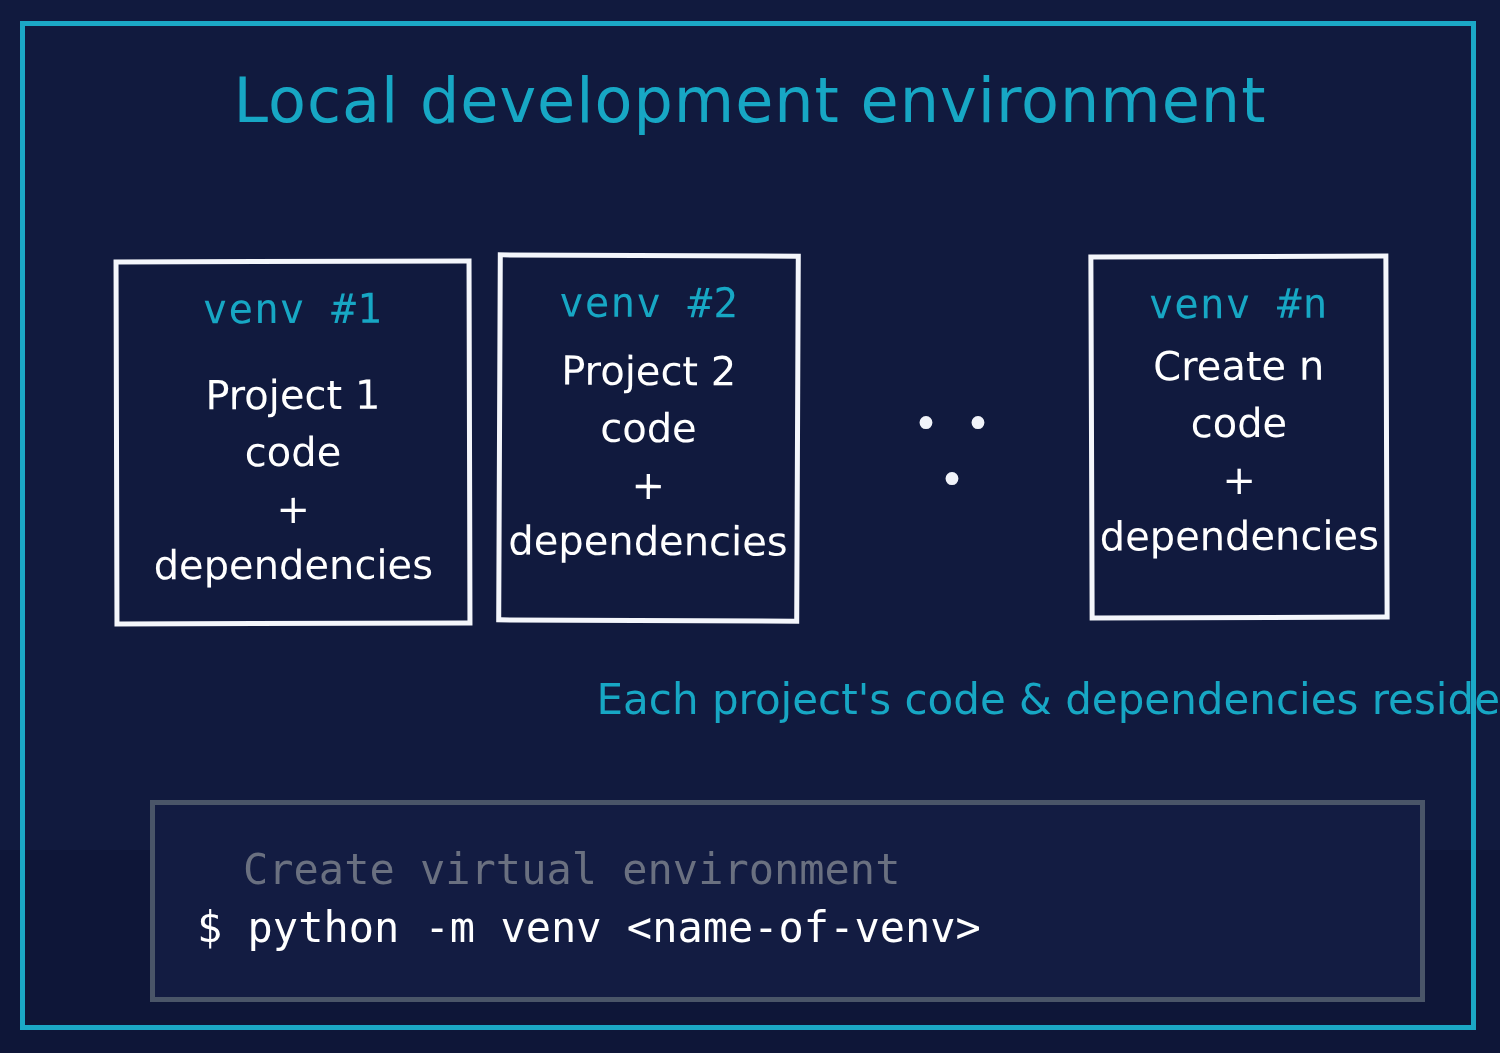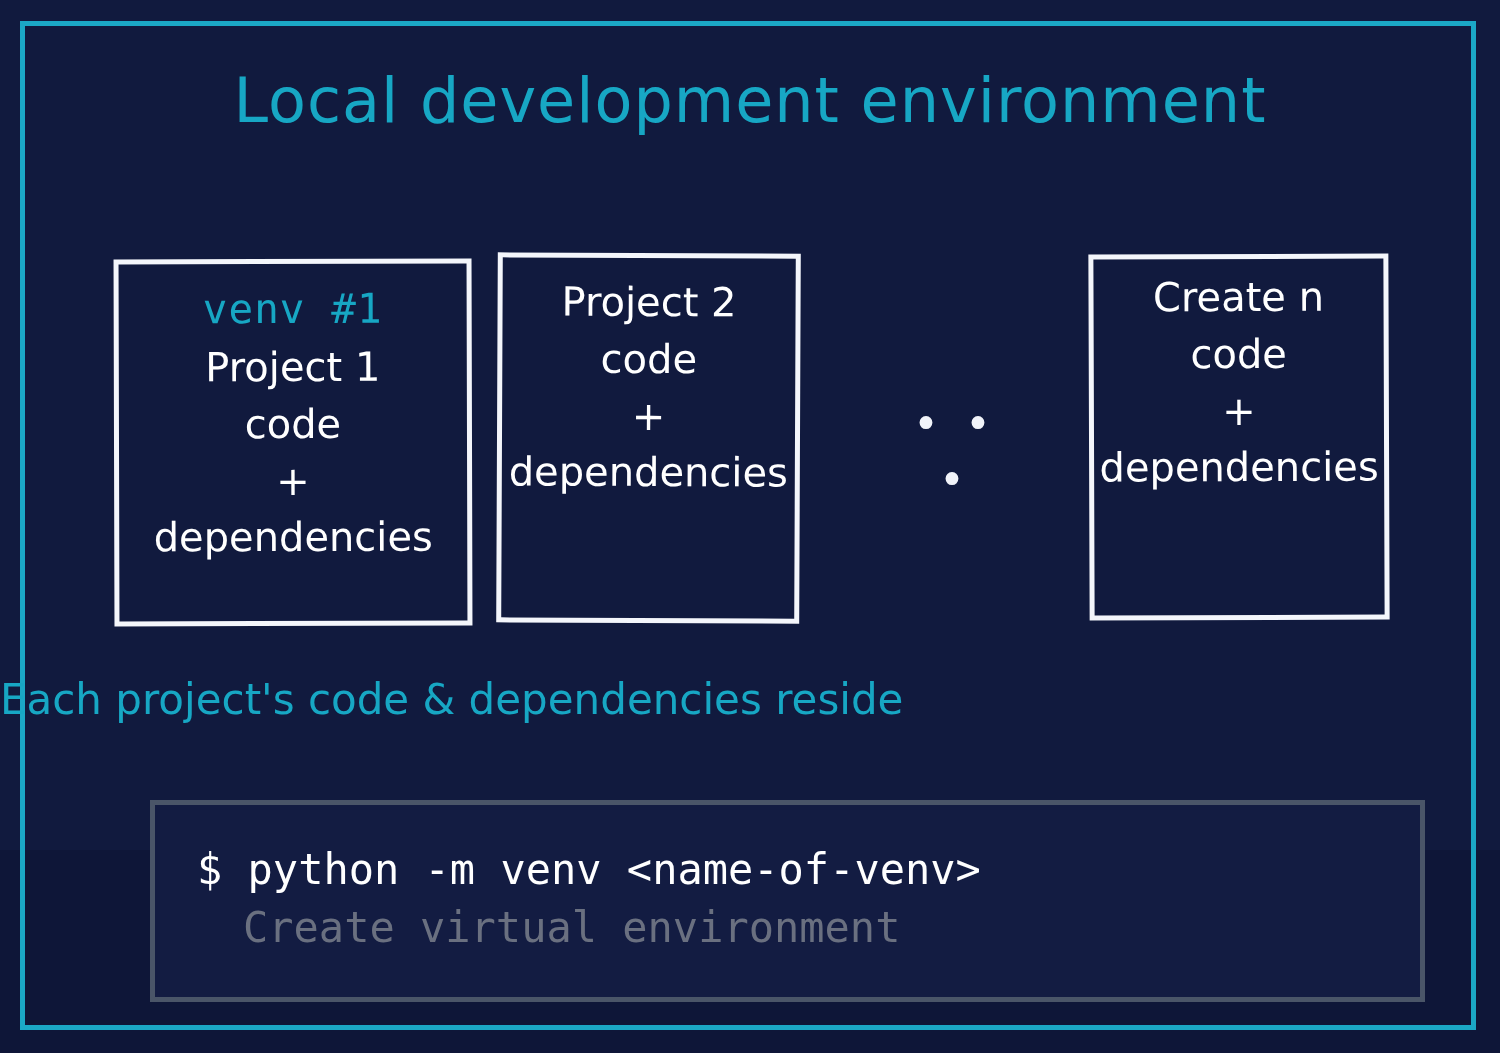--- a/index.html
+++ b/index.html
@@ -52,21 +52,21 @@
   
   .venv-box {
     position: absolute;
     box-sizing: border-box;
     border: 5px solid #f4f6fb;
     background: transparent;
     display: flex;
     flex-direction: column;
     align-items: center;
   }
-  .venv-box.b1 { left: 114px;  top: 259px; width: 358px; height: 367px; transform: rotate(-0.15deg); }
+  .venv-box.b1 { left: 114px;  top: 259px; width: 358px; height: 367px; transform: rotate(-0.15deg); gap: 28px; }
   .venv-box.b2 { left: 497px;  top: 253px; width: 303px; height: 370px; transform: rotate(0.25deg); }
   .venv-box.b3 { left: 1089px; top: 254px; width: 300px; height: 366px; transform: rotate(-0.2deg); }
 
   .venv-label {
     margin-top: 21px;
     color: #17A7C4;
     font-family: "DejaVu Sans Mono", monospace;
     font-size: 41px;
     font-weight: 400;
     letter-spacing: 1px;
@@ -99,21 +99,21 @@
     line-height: 56px;
     letter-spacing: 6px;
   }
 
   
   .caption {
     position: absolute;
     left: 0;
     top: 672px;
     width: 1500px;
-    text-align: left;
+    text-align: right;
     color: #17A7C4;
     font-family: "DejaVu Sans", sans-serif;
     font-size: 42px;
     line-height: 56px;
   }
   .caption .emoji {
     font-family: "DejaVu Sans", sans-serif;
     font-size: 40px;
     vertical-align: -3px;
   }
@@ -153,41 +153,43 @@
     <div class="venv-label">venv #1</div>
     <div class="venv-body">
       <span class="ln">Project 1</span>
       <span class="ln">code</span>
       <span class="ln">+</span>
       <span class="ln">dependencies</span>
     </div>
   </div>
 
   <div class="venv-box b2">
+    <div class="venv-label">venv #2</div>
     <div class="venv-body">
       <span class="ln">Project 2</span>
       <span class="ln">code</span>
       <span class="ln">+</span>
       <span class="ln">dependencies</span>
     </div>
   </div>
 
   <div class="ellipsis">• • •</div>
 
   <div class="venv-box b3">
+    <div class="venv-label">venv #n</div>
     <div class="venv-body">
       <span class="ln">Create n</span>
       <span class="ln">code</span>
       <span class="ln">+</span>
       <span class="ln">dependencies</span>
     </div>
   </div>
 
   <div class="caption">
     <div>Each project's code &amp; dependencies reside</div>
   </div>
 
   <div class="terminal">
+    <div class="term-line term-comment">Create virtual environment</div>
     <div class="term-line term-cmd">$ python -m venv &lt;name-of-venv&gt;</div>
-    <div class="term-line term-comment">Create virtual environment</div>
   </div>
 
 </div>
 
 </body></html>

